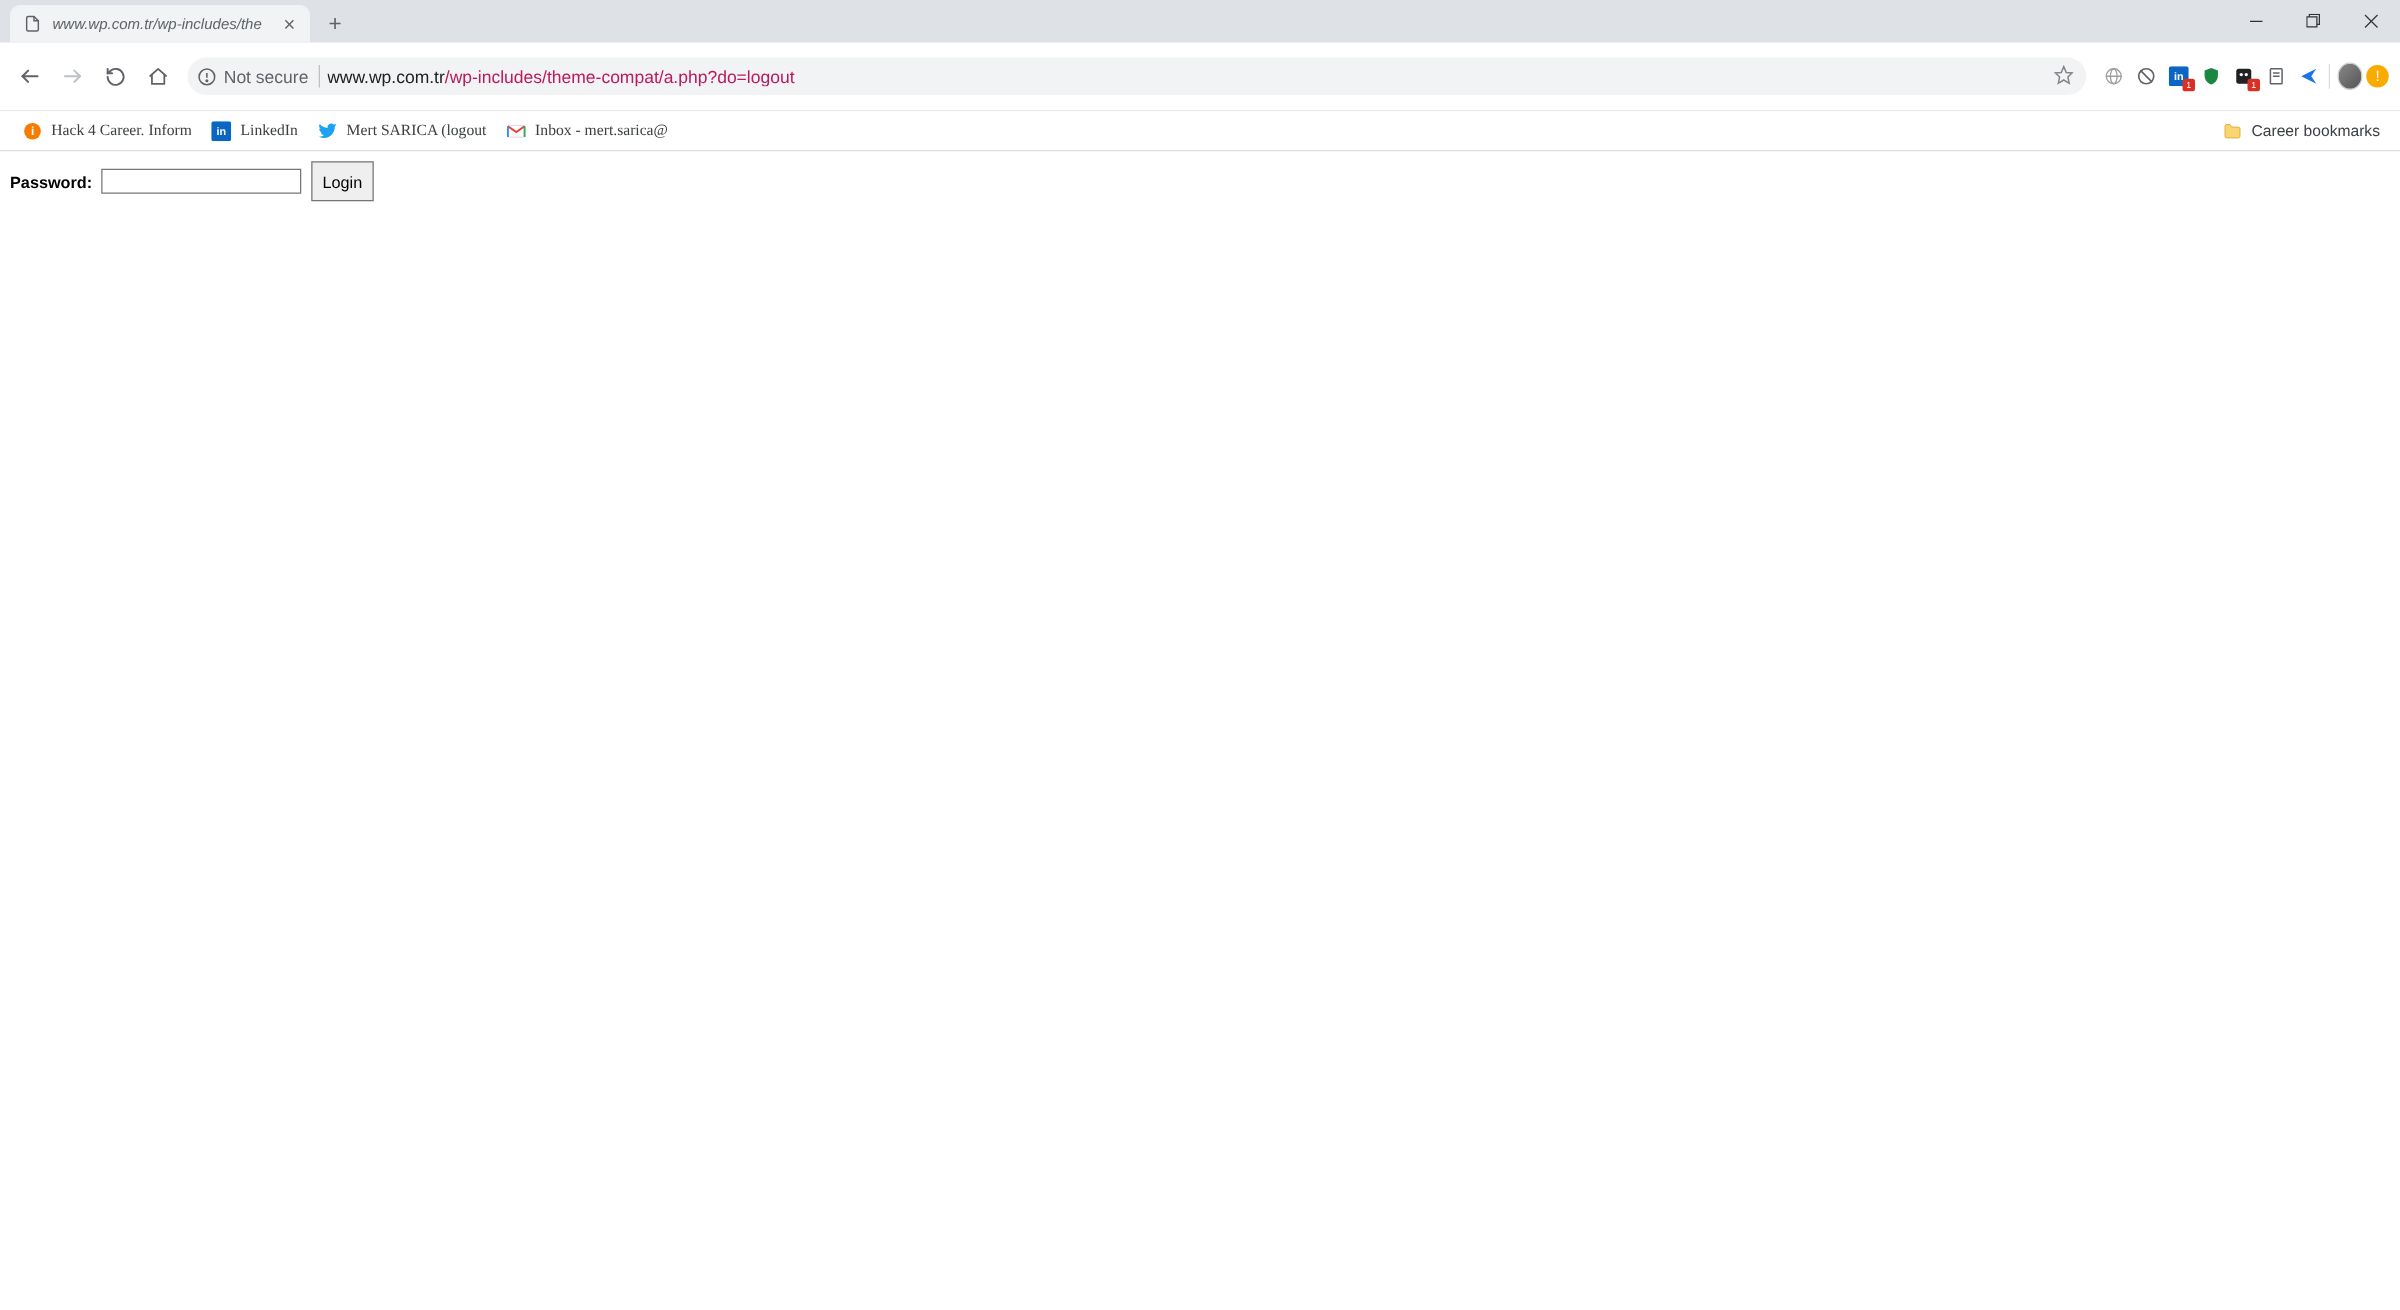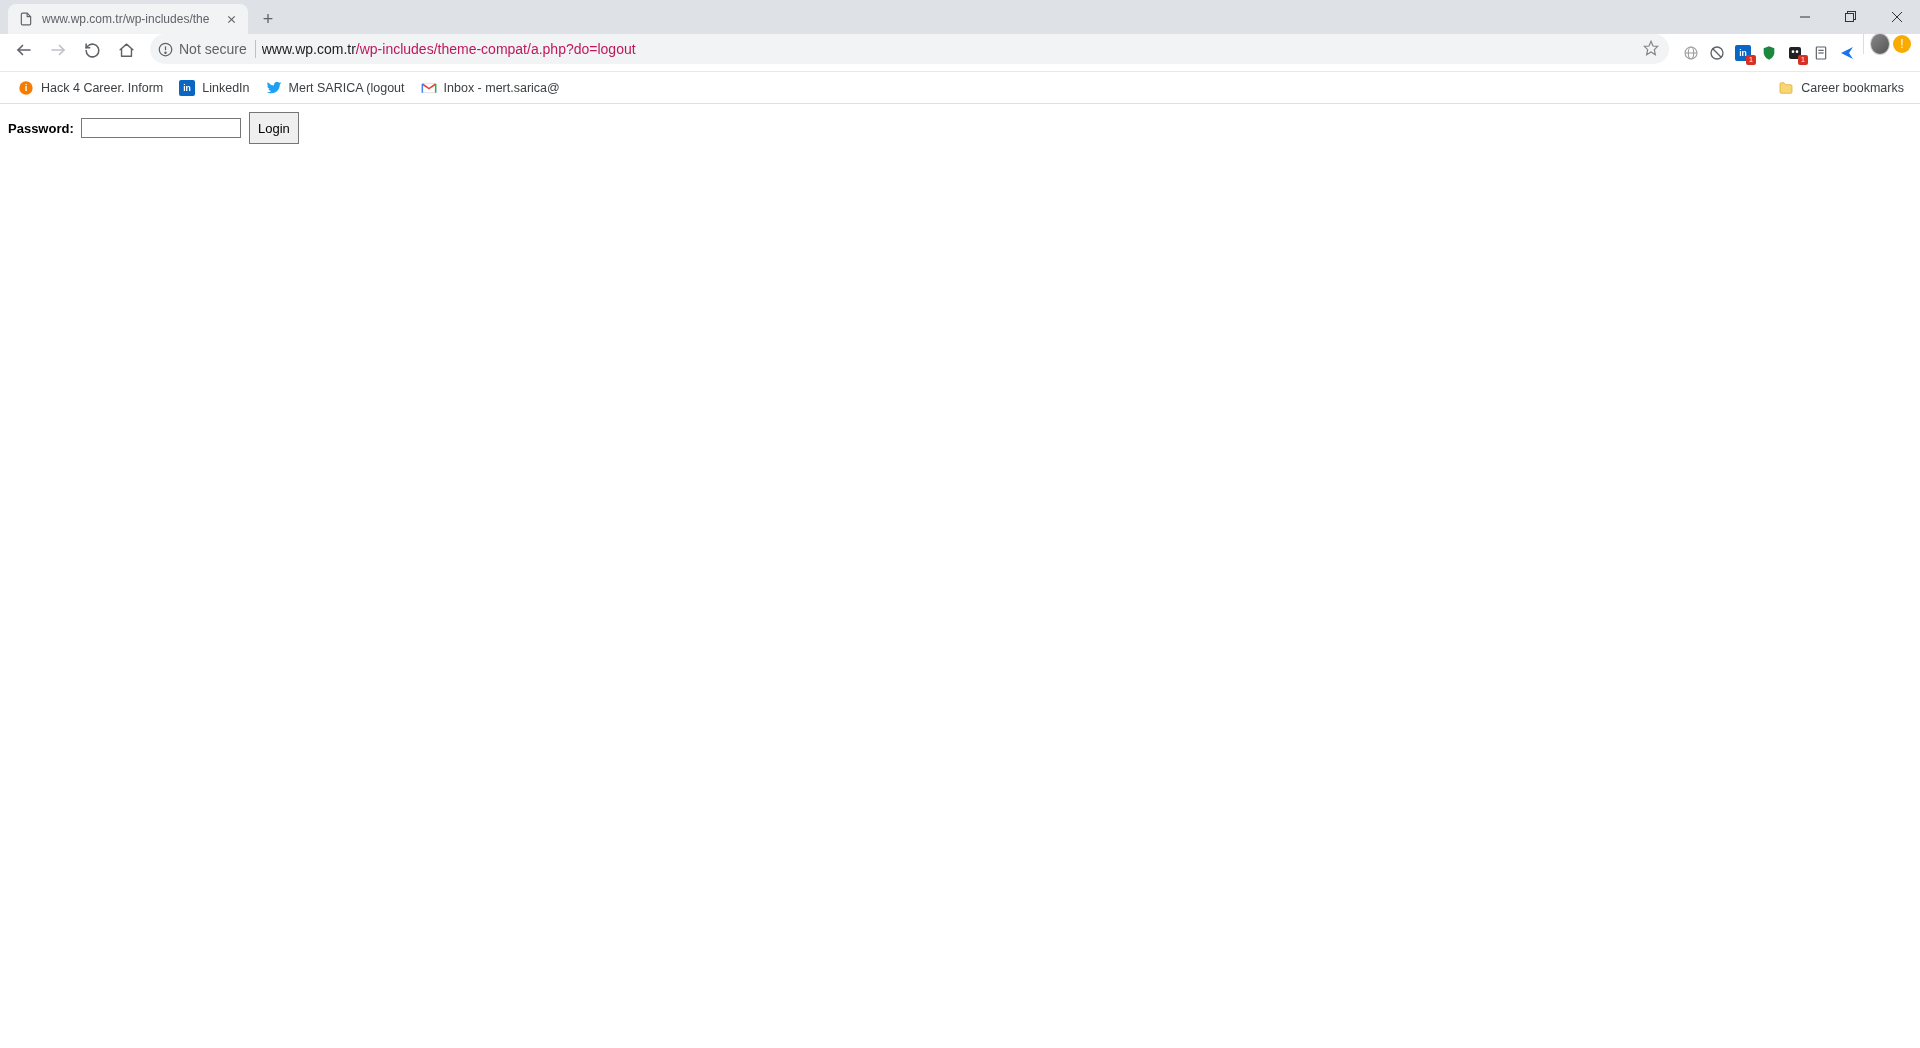--- a/index.html
+++ b/index.html
@@ -27,21 +27,21 @@
     color: #5f6368;
     gap: 8px;
     overflow: hidden;
     white-space: nowrap;
   }
   .tab-favicon {
     width: 16px; height: 16px;
     display: flex; align-items: center; justify-content: center;
     flex-shrink: 0;
   }
-  .tab-title { flex: 1; overflow: hidden; text-overflow: ellipsis; }
+  .tab-title { flex: 1; overflow: hidden; text-overflow: ellipsis; font-style: italic; }
   .tab-close {
     width: 14px; height: 14px;
     display: flex; align-items: center; justify-content: center;
     cursor: pointer; flex-shrink: 0;
     color: #5f6368;
   }
   .new-tab {
     width: 28px; height: 28px;
     display: flex; align-items: center; justify-content: center;
     cursor: pointer; color: #5f6368; font-size: 18px;
@@ -53,23 +53,24 @@
   }
   .win-btn {
     width: 46px; height: 34px;
     display: flex; align-items: center; justify-content: center;
     color: #333;
   }
   .win-btn svg { width: 12px; height: 12px; }
 
   
   .toolbar {
-    height: 38px;
+    height: 55px;
     background: #fff;
     display: flex;
+    align-items: center;
     padding: 0 8px;
     gap: 2px;
     border-bottom: 1px solid #e8e8e8;
   }
   .nav-btn {
     width: 32px; height: 32px;
     display: flex; align-items: center; justify-content: center;
     border-radius: 50%;
     color: #5f6368;
   }
@@ -150,21 +151,21 @@
     border-radius: 4px;
     cursor: pointer;
     white-space: nowrap;
     max-width: 180px;
     overflow: hidden;
   }
   .bm-favicon {
     width: 16px; height: 16px; flex-shrink: 0;
     display:flex;align-items:center;justify-content:center;
   }
-  .bm-label { overflow: hidden; text-overflow: ellipsis; }
+  .bm-label { overflow: hidden; text-overflow: ellipsis; font-family: Liberation Serif, serif; }
   .bm-spacer { flex: 1; }
   .other-bm {
     display: flex; align-items: center; gap: 7px;
     padding: 4px 6px;
     cursor: pointer;
   }
   .folder-icon { width:16px;height:16px; }
 
   
   .page {

